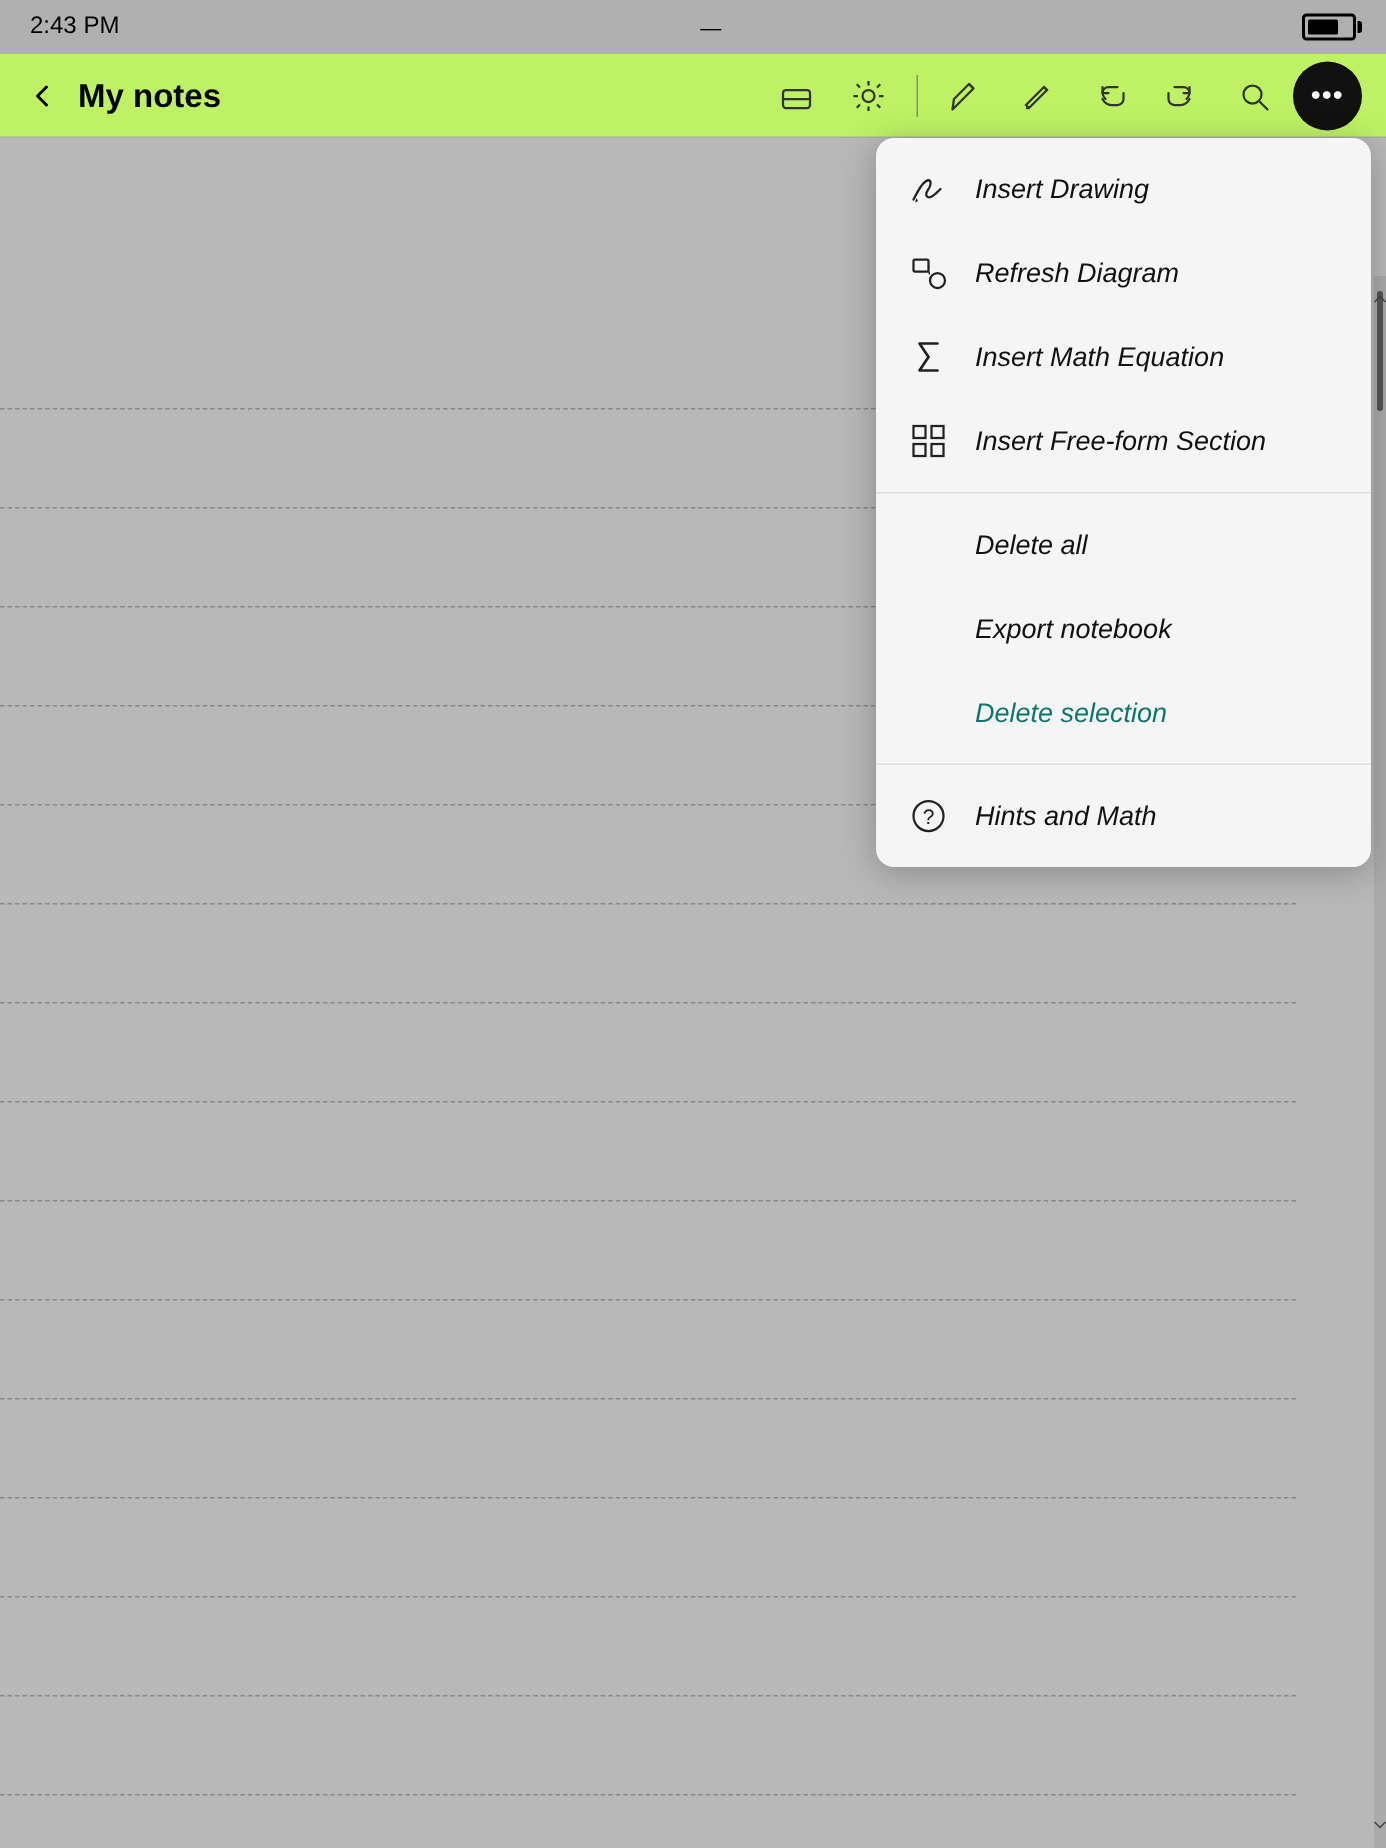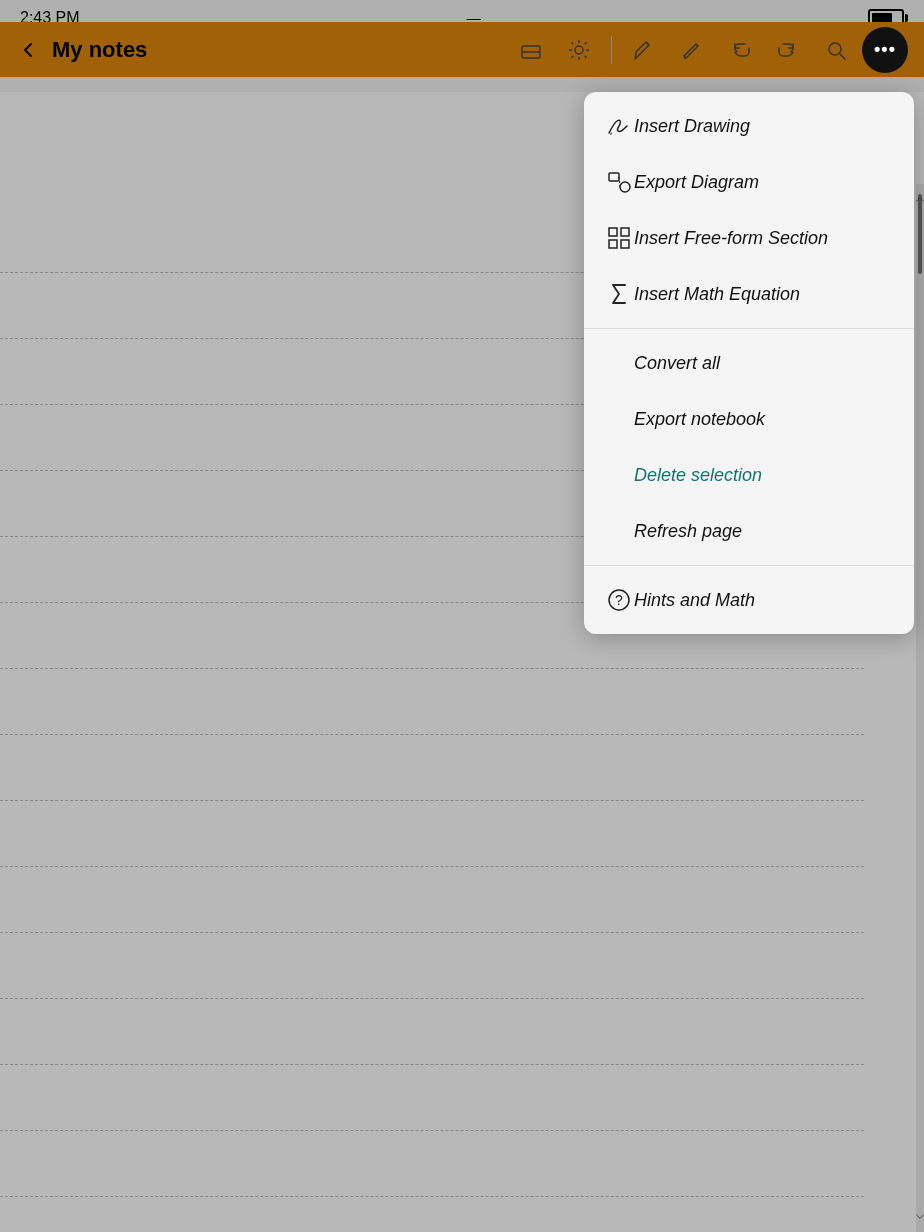--- a/index.html
+++ b/index.html
@@ -67,23 +67,23 @@
     .battery-fill {
       width: 70%;
       height: 100%;
       background: #000;
       border-radius: 1px;
     }
 
     
     .toolbar {
       position: absolute;
-      top: 22px; left: 0; right: 0;
+      top: 36px; left: 0; right: 0;
       height: 56px;
-      background-color: #a16207;
+      background-color: #bef264;
       display: flex;
       align-items: center;
       padding: 0 16px;
       z-index: 10;
       border-bottom: 1px solid #aaa;
     }
 
     .toolbar-left {
       display: flex;
       align-items: center;
@@ -223,20 +223,21 @@
 
     .menu-section:last-child {
       border-bottom: none;
     }
 
     .menu-item {
       display: flex;
       align-items: center;
       padding: 13px 20px;
       cursor: pointer;
+      gap: 16px;
     }
 
     .menu-item-icon {
       width: 30px;
       height: 30px;
       display: flex;
       align-items: center;
       justify-content: center;
       font-size: 20px;
       flex-shrink: 0;
@@ -390,59 +391,55 @@
       <span class="menu-item-label">Insert Drawing</span>
     </div>
     <div class="menu-item">
       <div class="menu-item-icon">
         <svg width="26" height="26" viewBox="0 0 26 26">
           <rect x="3" y="4" width="10" height="8" rx="1" fill="none" stroke="#222" stroke-width="1.5"></rect>
           <circle cx="19" cy="18" r="5" fill="none" stroke="#222" stroke-width="1.5"></circle>
           <line x1="13" y1="8" x2="14" y2="18" stroke="#222" stroke-width="1" stroke-dasharray="2,2"></line>
         </svg>
       </div>
-      <span class="menu-item-label">Export Diagram</span>
+      <span class="menu-item-label">Refresh Diagram</span>
+    </div>
+    <div class="menu-item">
+      <div class="menu-item-icon">
+        <svg width="26" height="26" viewBox="0 0 26 26">
+          <path d="M19 4H7L13 13L7 22H19" fill="none" stroke="#222" stroke-width="1.8" stroke-linecap="round" stroke-linejoin="round"></path>
+        </svg>
+      </div>
+      <span class="menu-item-label">Insert Math Equation</span>
     </div>
     <div class="menu-item">
       <div class="menu-item-icon">
         <svg width="26" height="26" viewBox="0 0 26 26">
           <rect x="3" y="3" width="8" height="8" fill="none" stroke="#222" stroke-width="1.5"></rect>
           <rect x="15" y="3" width="8" height="8" fill="none" stroke="#222" stroke-width="1.5"></rect>
           <rect x="3" y="15" width="8" height="8" fill="none" stroke="#222" stroke-width="1.5"></rect>
           <rect x="15" y="15" width="8" height="8" fill="none" stroke="#222" stroke-width="1.5"></rect>
         </svg>
       </div>
       <span class="menu-item-label">Insert Free-form Section</span>
     </div>
-    <div class="menu-item">
-      <div class="menu-item-icon">
-        <svg width="26" height="26" viewBox="0 0 26 26">
-          <path d="M19 4H7L13 13L7 22H19" fill="none" stroke="#222" stroke-width="1.8" stroke-linecap="round" stroke-linejoin="round"></path>
-        </svg>
-      </div>
-      <span class="menu-item-label">Insert Math Equation</span>
-    </div>
   </div>
 
   <div class="menu-section">
     <div class="menu-item">
       <div class="menu-item-icon"></div>
-      <span class="menu-item-label">Convert all</span>
+      <span class="menu-item-label">Delete all</span>
     </div>
     <div class="menu-item">
       <div class="menu-item-icon"></div>
       <span class="menu-item-label">Export notebook</span>
     </div>
     <div class="menu-item">
       <div class="menu-item-icon"></div>
       <span class="menu-item-label disabled">Delete selection</span>
-    </div>
-    <div class="menu-item">
-      <div class="menu-item-icon"></div>
-      <span class="menu-item-label">Refresh page</span>
     </div>
   </div>
 
   <div class="menu-section">
     <div class="menu-item">
       <div class="menu-item-icon">
         <svg width="26" height="26" viewBox="0 0 26 26">
           <circle cx="13" cy="13" r="10" fill="none" stroke="#222" stroke-width="1.5"></circle>
           <text x="13" y="18" text-anchor="middle" font-size="14" font-weight="500" fill="#222">?</text>
         </svg>

